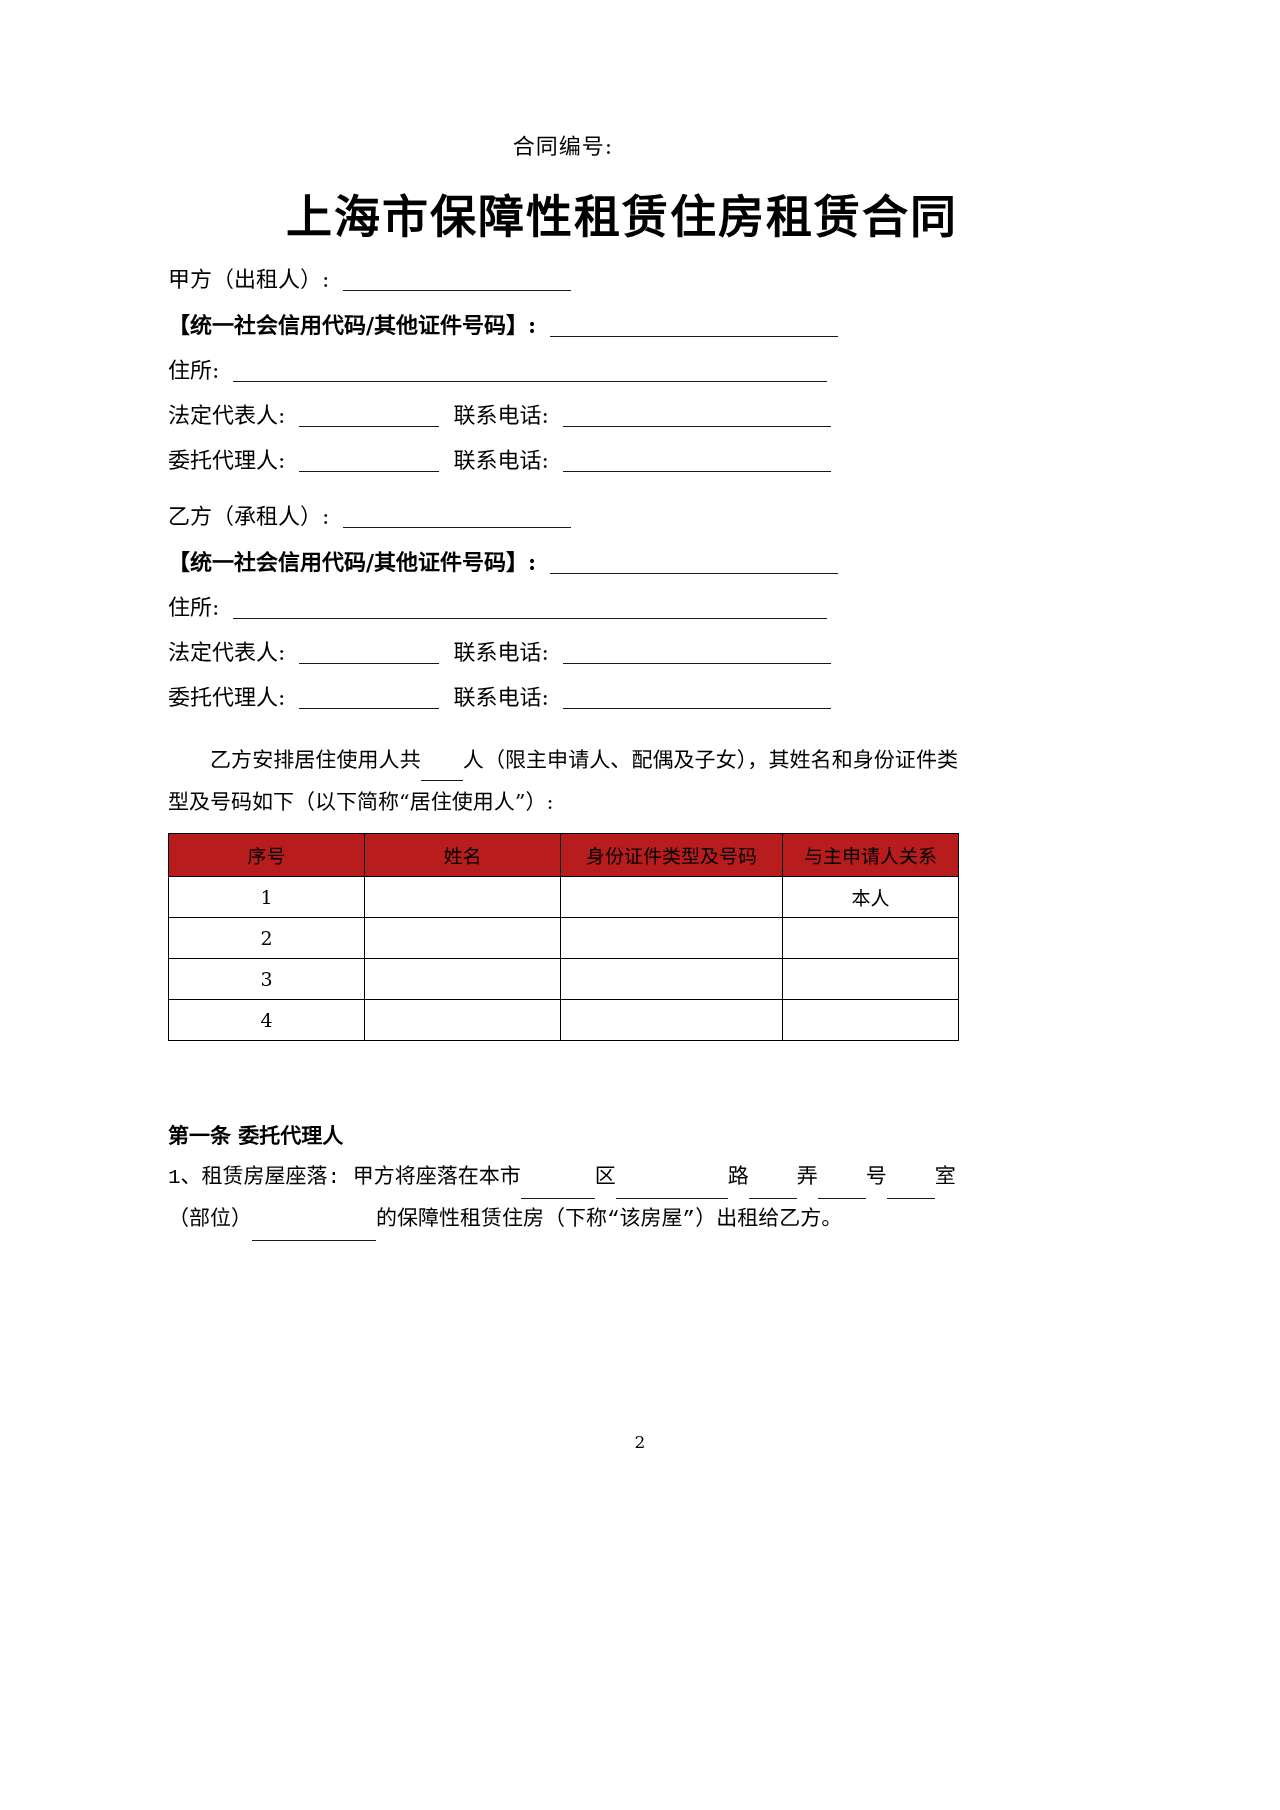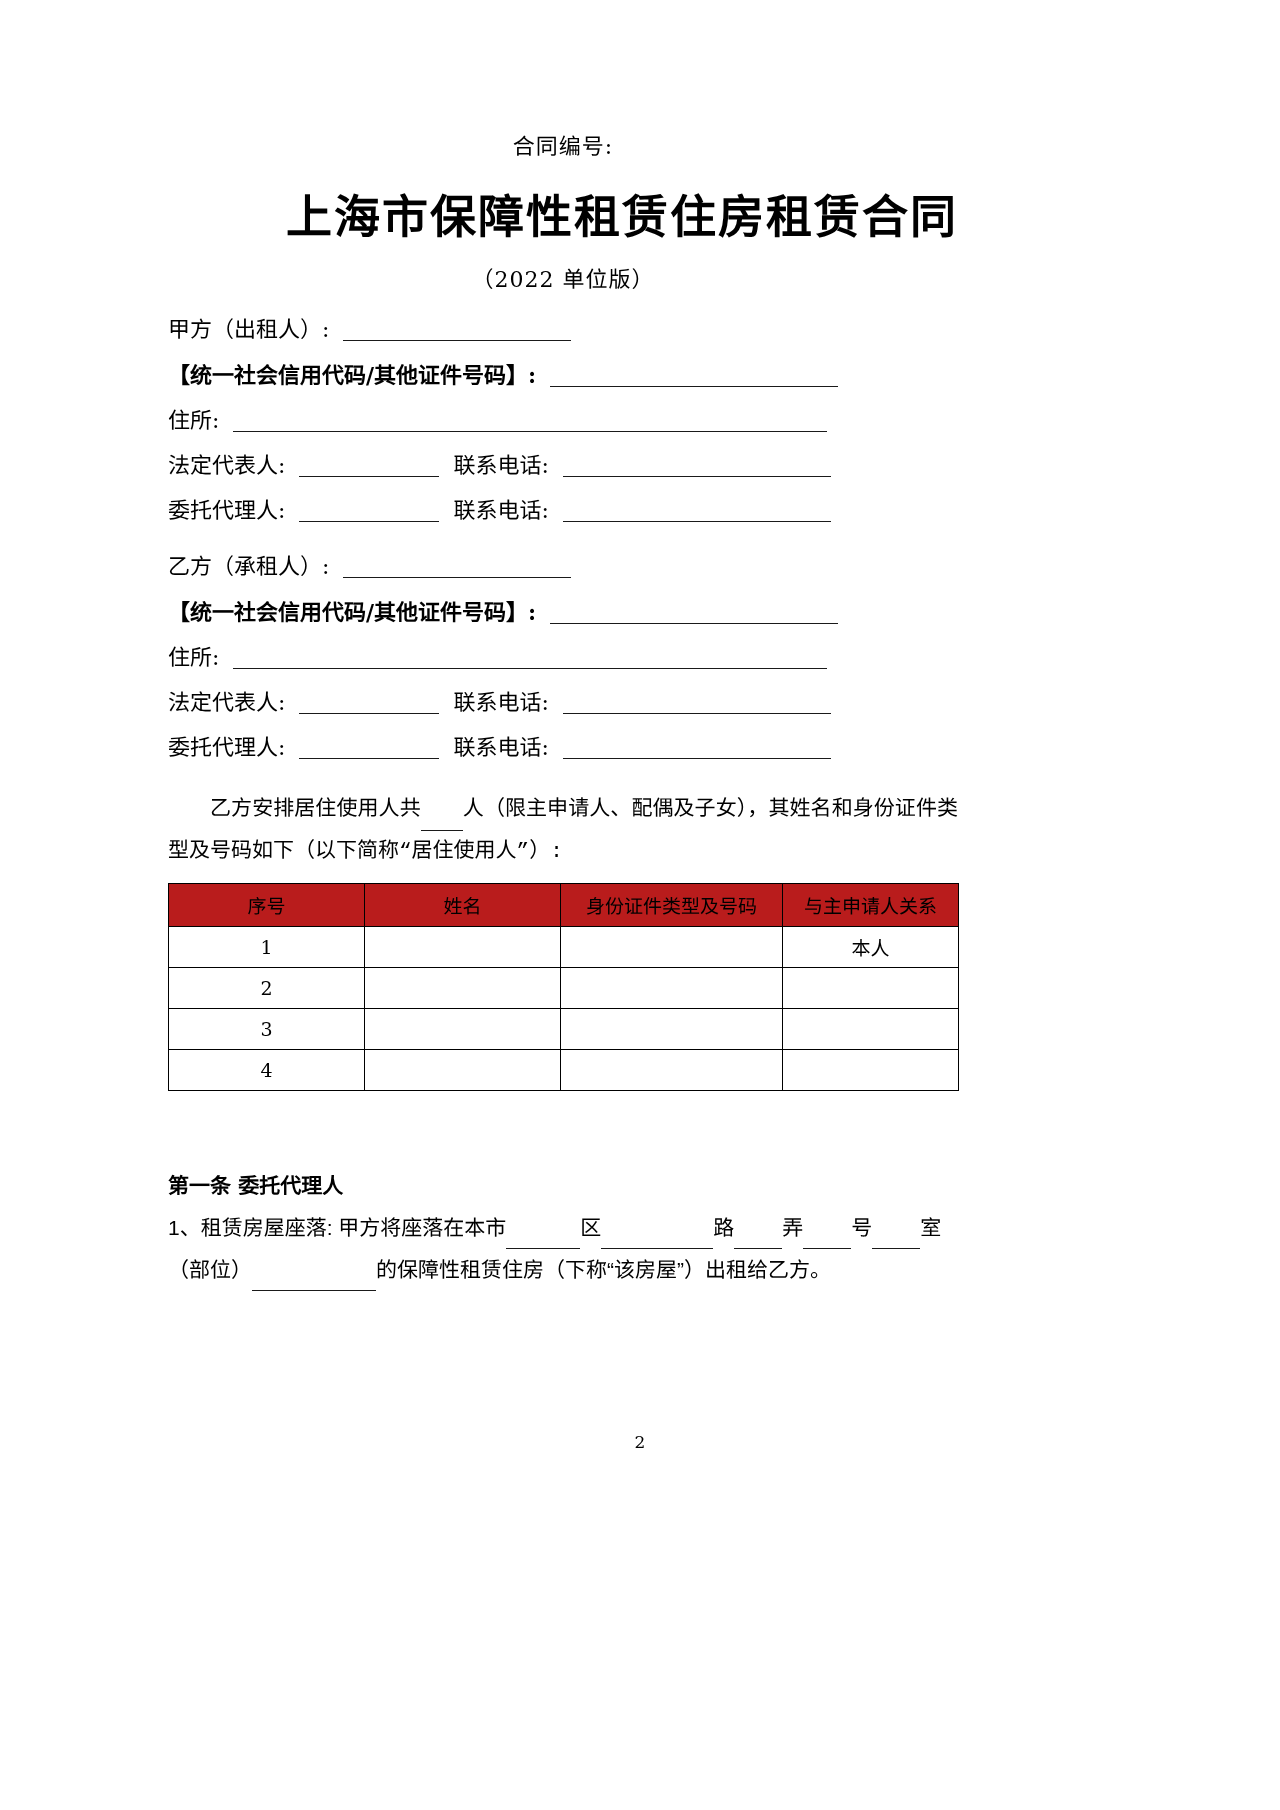--- a/index.html
+++ b/index.html
@@ -95,21 +95,21 @@
   .gap { display: inline-block; width: 14px; }
 
   
   .para {
     font-size: 21px;
     font-family: "DejaVu Serif", "Liberation Serif", serif;
     line-height: 2.0;
     text-align: justify;
     text-justify: inter-ideograph;
   }
-  .para.indent { text-indent: 2em; font-family: Liberation Mono, monospace; }
+  .para.indent { text-indent: 2em; }
   .inline-blank {
     display: inline-block;
     border-bottom: 1.5px solid #1a1a1a;
     width: 42px;
     height: 19px;
     vertical-align: bottom;
   }
 
   .residents-para { margin-top: 30px; }
 
@@ -145,21 +145,21 @@
   
   .article-head {
     font-size: 21px;
     font-family: "DejaVu Serif", "Liberation Serif", serif;
     font-weight: bold;
     margin-top: 78px;
     margin-bottom: 8px;
   }
   .article-body {
     font-size: 21px;
-    font-family: Liberation Sans, sans-serif;
+    font-family: Liberation Mono, monospace;
     line-height: 2.0;
   }
   .ib-district { width: 74px; }
   .ib-road     { width: 112px; }
   .ib-lane     { width: 48px; }
   .ib-no       { width: 48px; }
   .ib-room     { width: 48px; }
   .ib-part     { width: 124px; }
 
   
@@ -175,21 +175,20 @@
 </style>
 </head>
 <body>
 
 <div class="page">
   <div class="content">
 
     <div class="contract-no">合同编号:</div>
 
     <div class="doc-title">上海市保障性租赁住房租赁合同</div>
-    <div class="doc-subtitle">（2022 单位版）</div>
 
     <div class="party-block">
 
       <div class="field-line">
         <span class="lbl">甲方（出租人）:</span><span class="gap"></span><span class="blank b-name"></span>
       </div>
 
       <div class="field-line">
         <span class="lbl bold">【统一社会信用代码/其他证件号码】:</span><span class="gap"></span><span class="blank b-credit"></span>
       </div>

